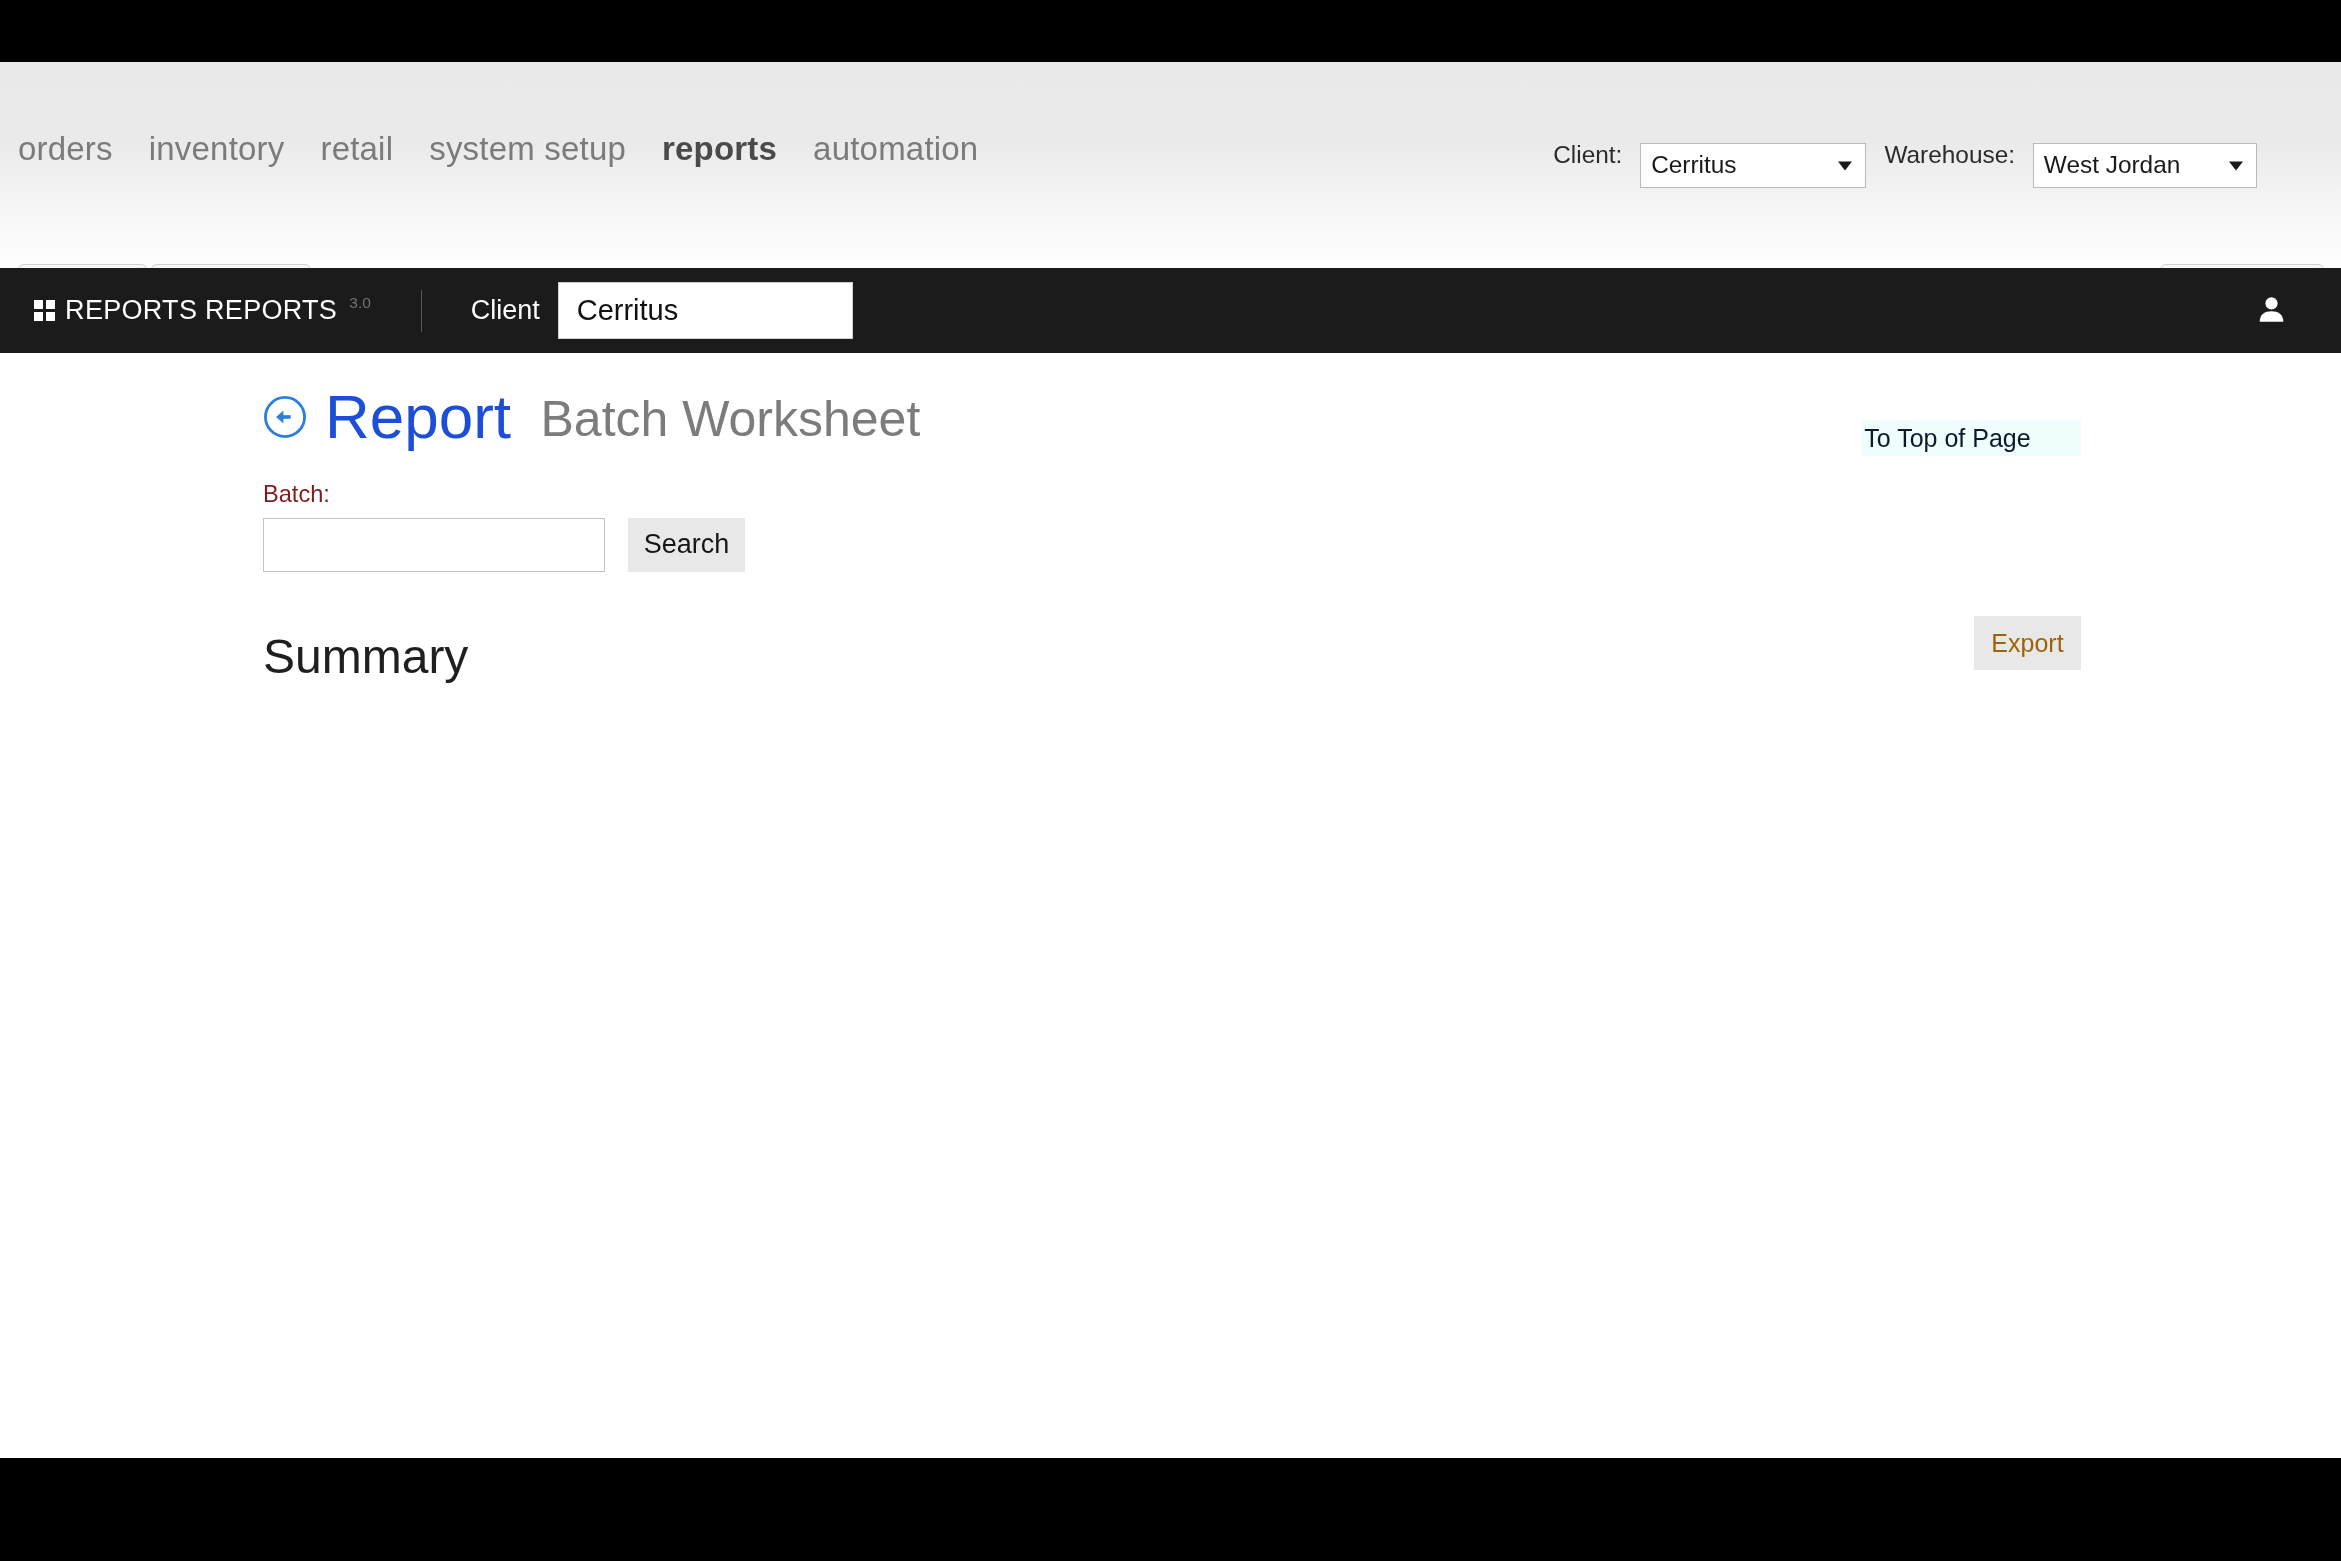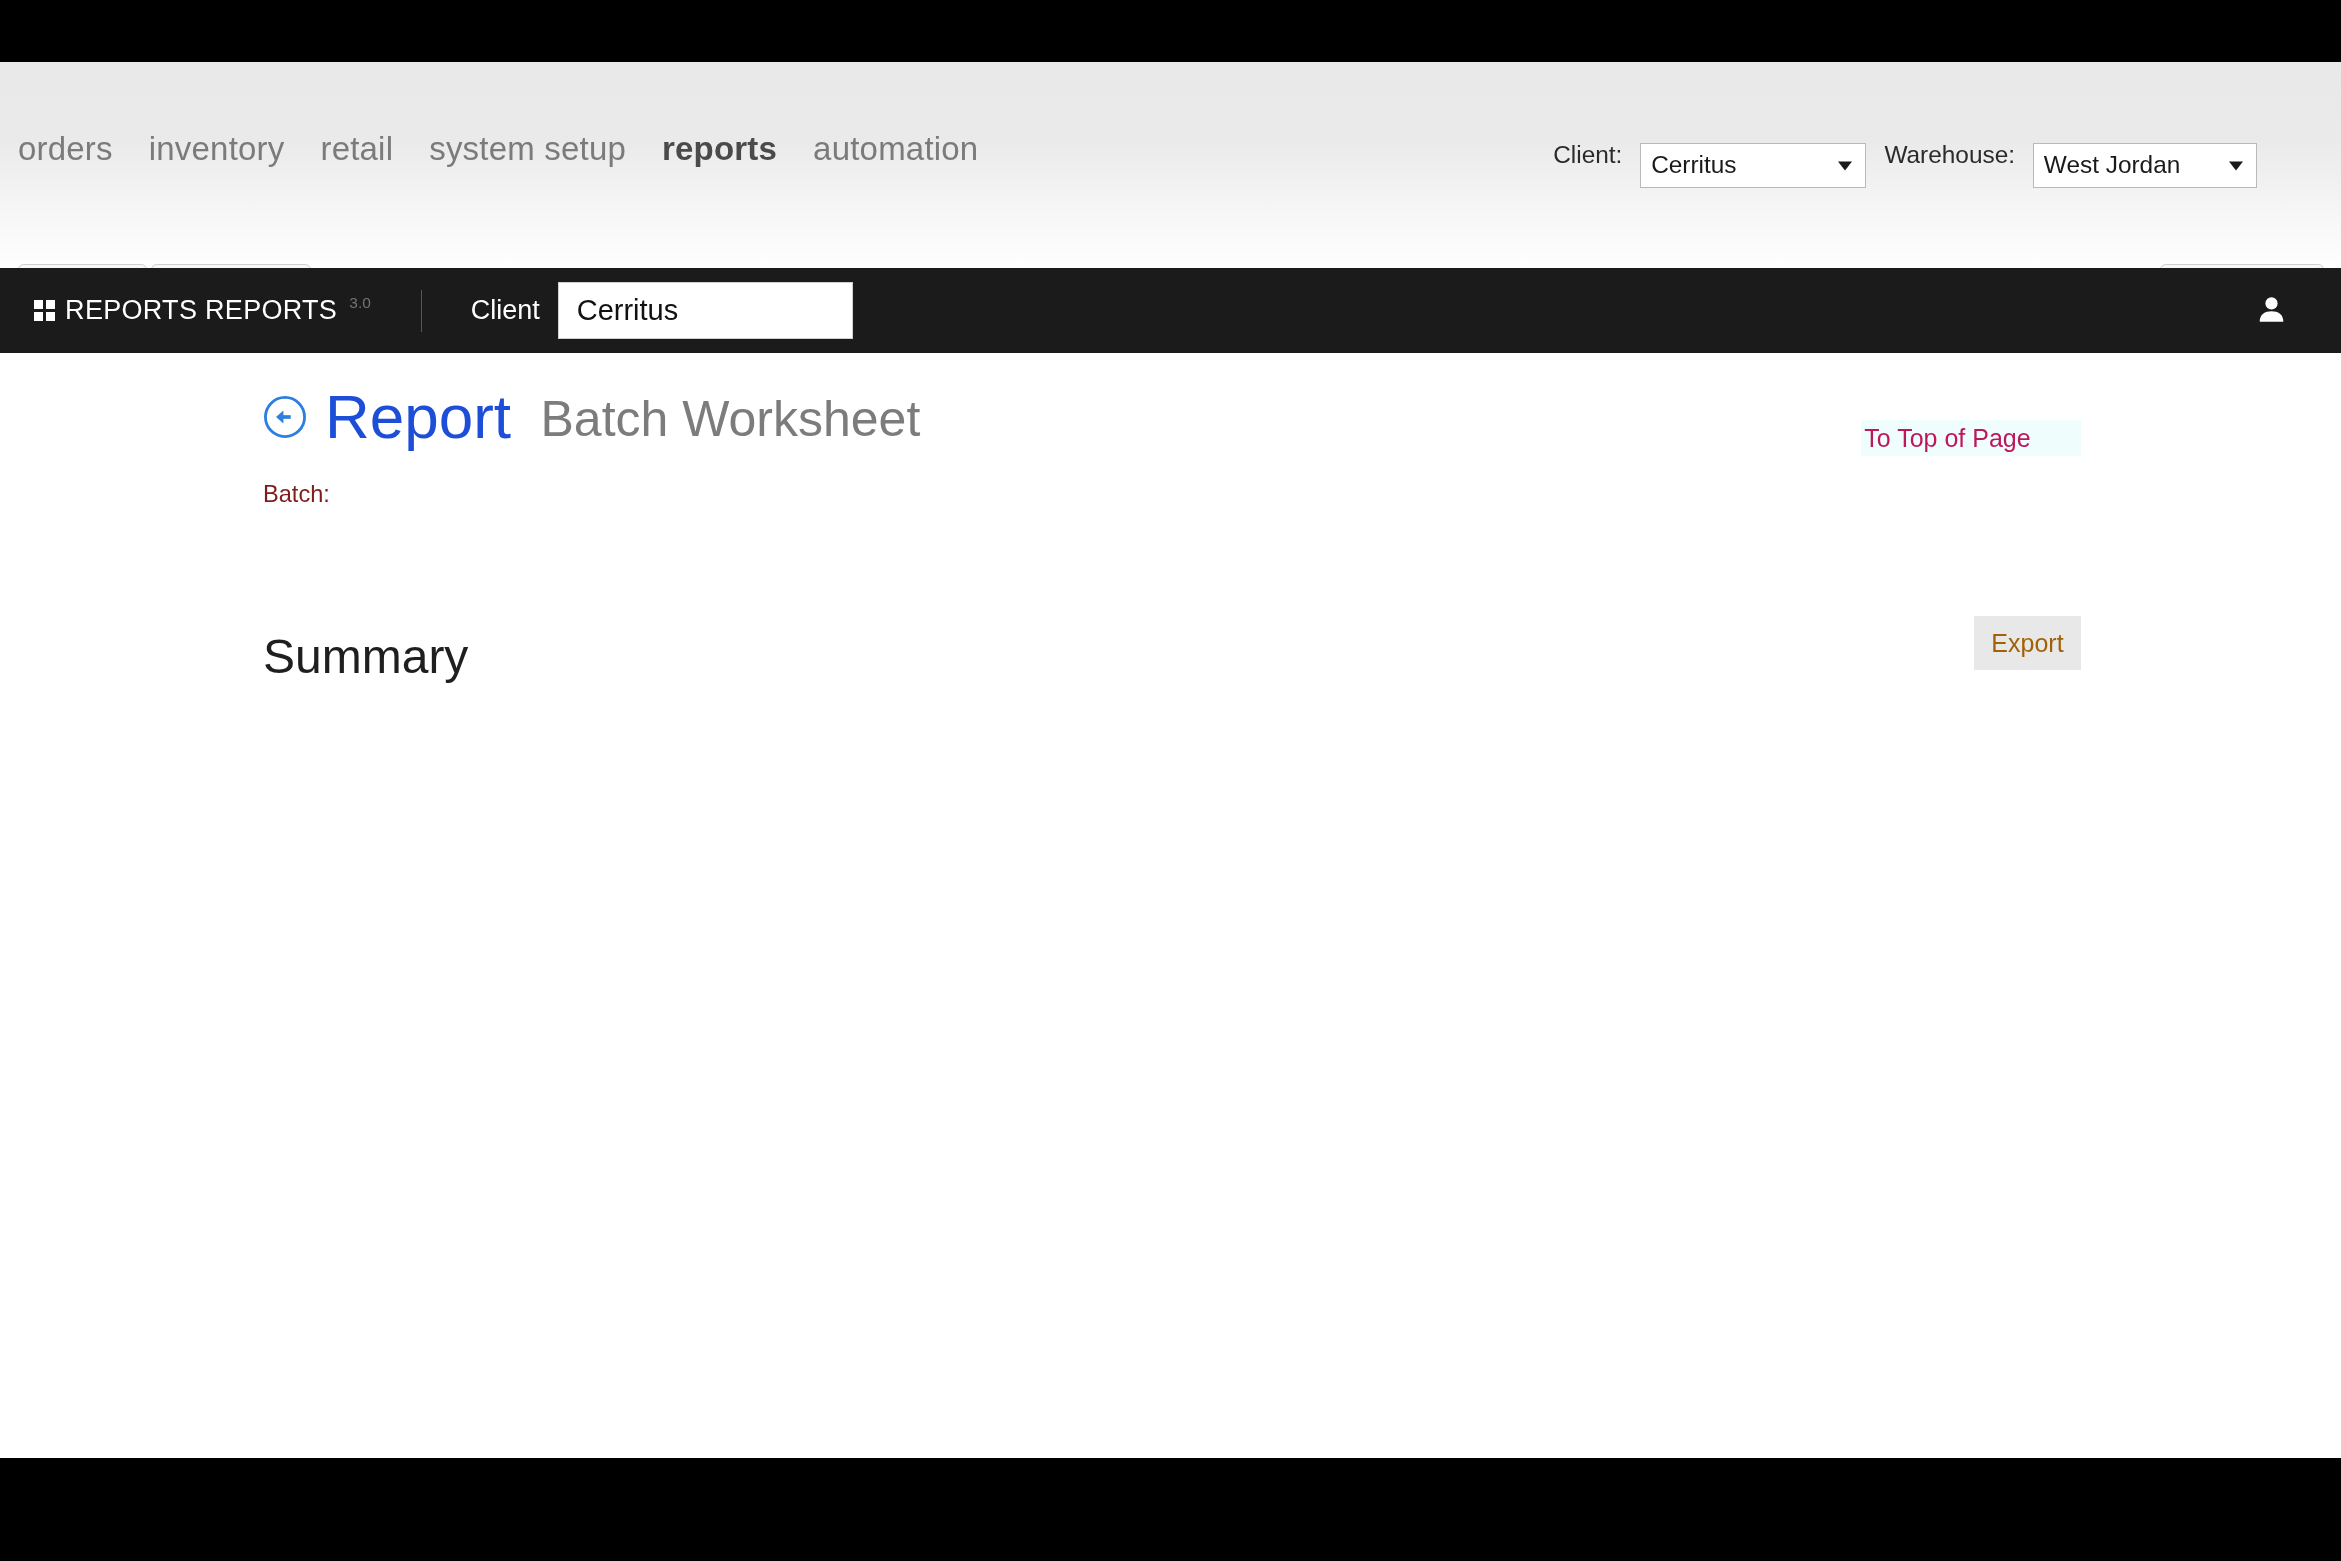--- a/index.html
+++ b/index.html
@@ -325,21 +325,21 @@
     left: 1861px; top: 780px;
     width: 220px;
     height: 36px;
     background: #effdfd;
     display: flex;
     align-items: center;
     justify-content: flex-start;
   }
   .totop-link {
     font-size: 25px;
-    color: #be185d;
+    color: #0f172a;
     line-height: 1;
     white-space: nowrap;
     cursor: pointer;
     padding-left: 3.3px;
   }
 
   
   .summary-heading { top: 280px; }
   .export-btn { top: 263px; }
   .totop-band { top: 67px; }
@@ -447,20 +447,24 @@
           <path d="M34 27 L20 27" stroke="#2b7fe0" stroke-width="4.5" stroke-linecap="butt"></path>
           <path d="M25 19 L16 27 L25 35 Z" fill="#2b7fe0"></path>
         </svg>
       </span>
       <span class="title-main">Report</span>
       <span class="title-sub">Batch Worksheet</span>
     </div>
 
     <div class="batch-block">
       <div class="batch-label">Batch:</div>
+      <div class="batch-row">
+        <input class="batch-input" type="text" placeholder="" style="">
+        <button class="search-btn">Search</button>
+      </div>
     </div>
 
     <div class="summary-heading">Summary</div>
 
     <button class="export-btn">Export</button>
 
     <div class="totop-band">
       <span class="totop-link">To Top of Page</span>
     </div>
 

